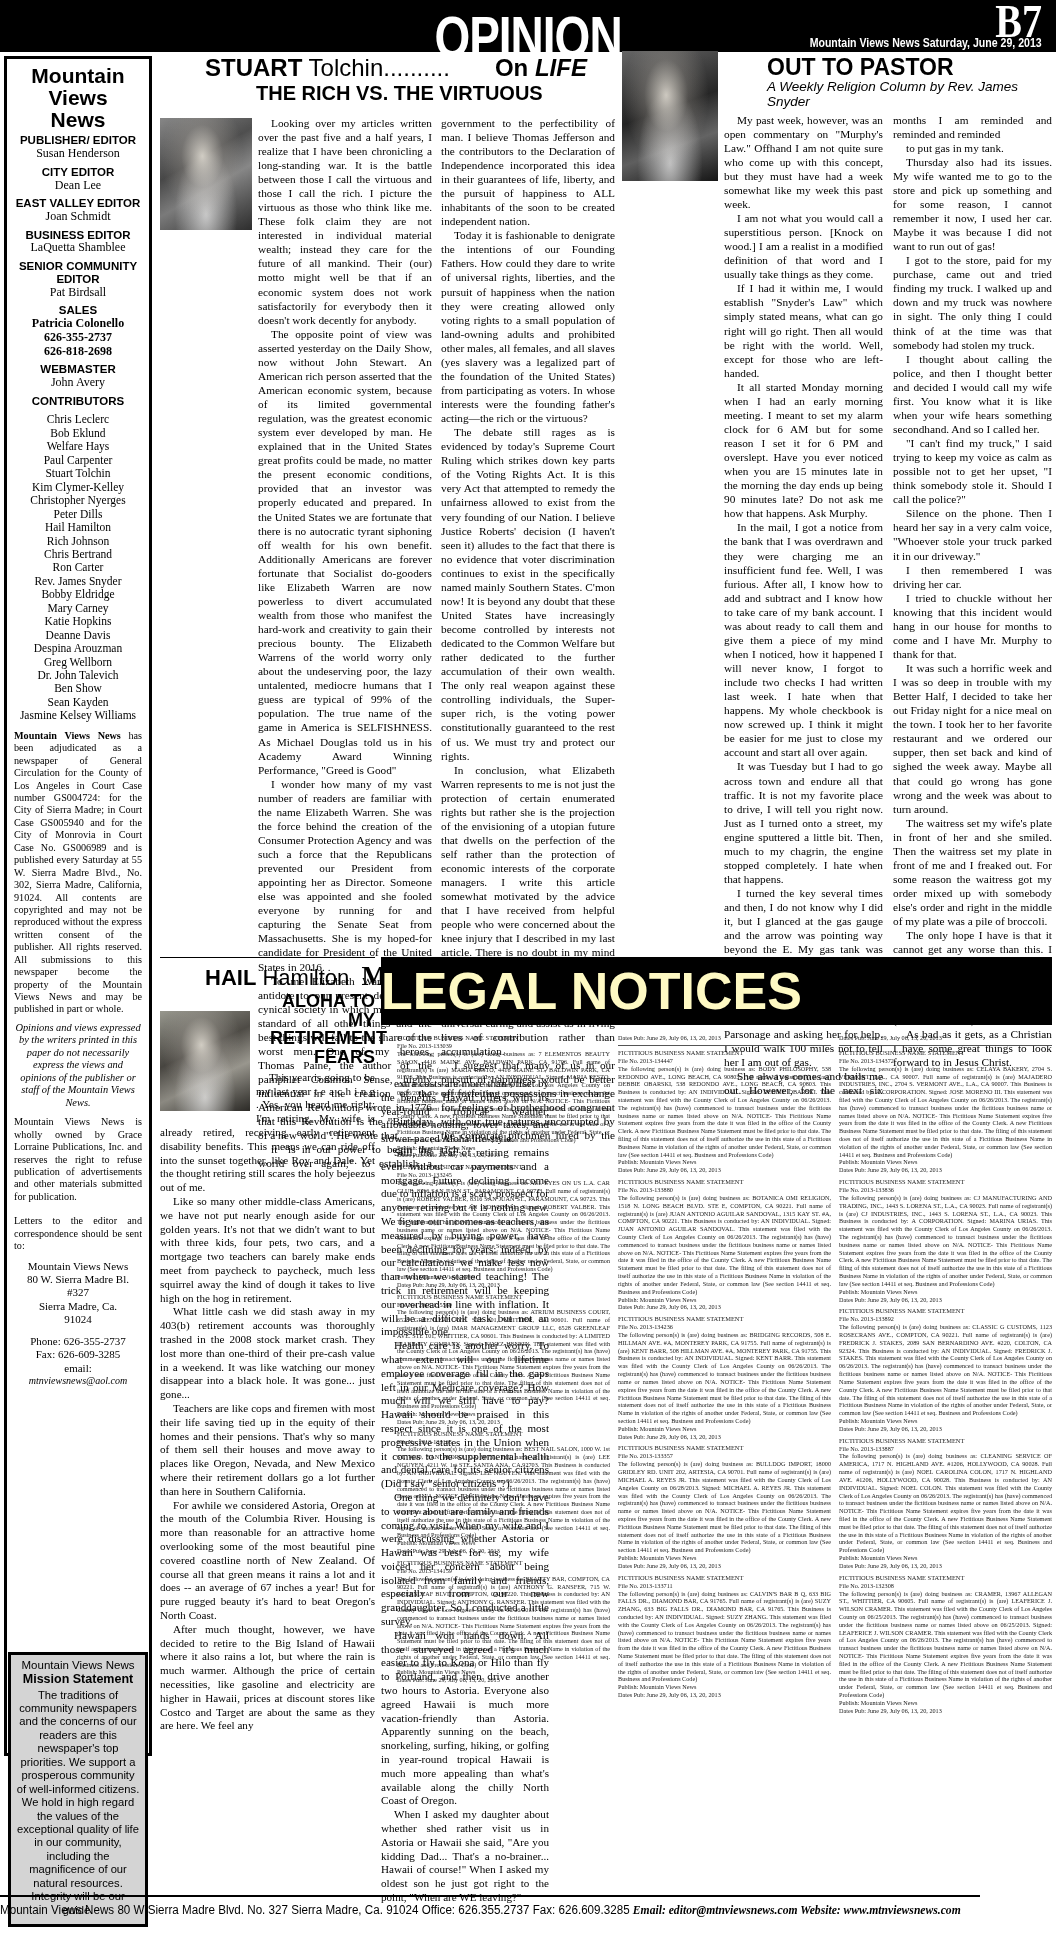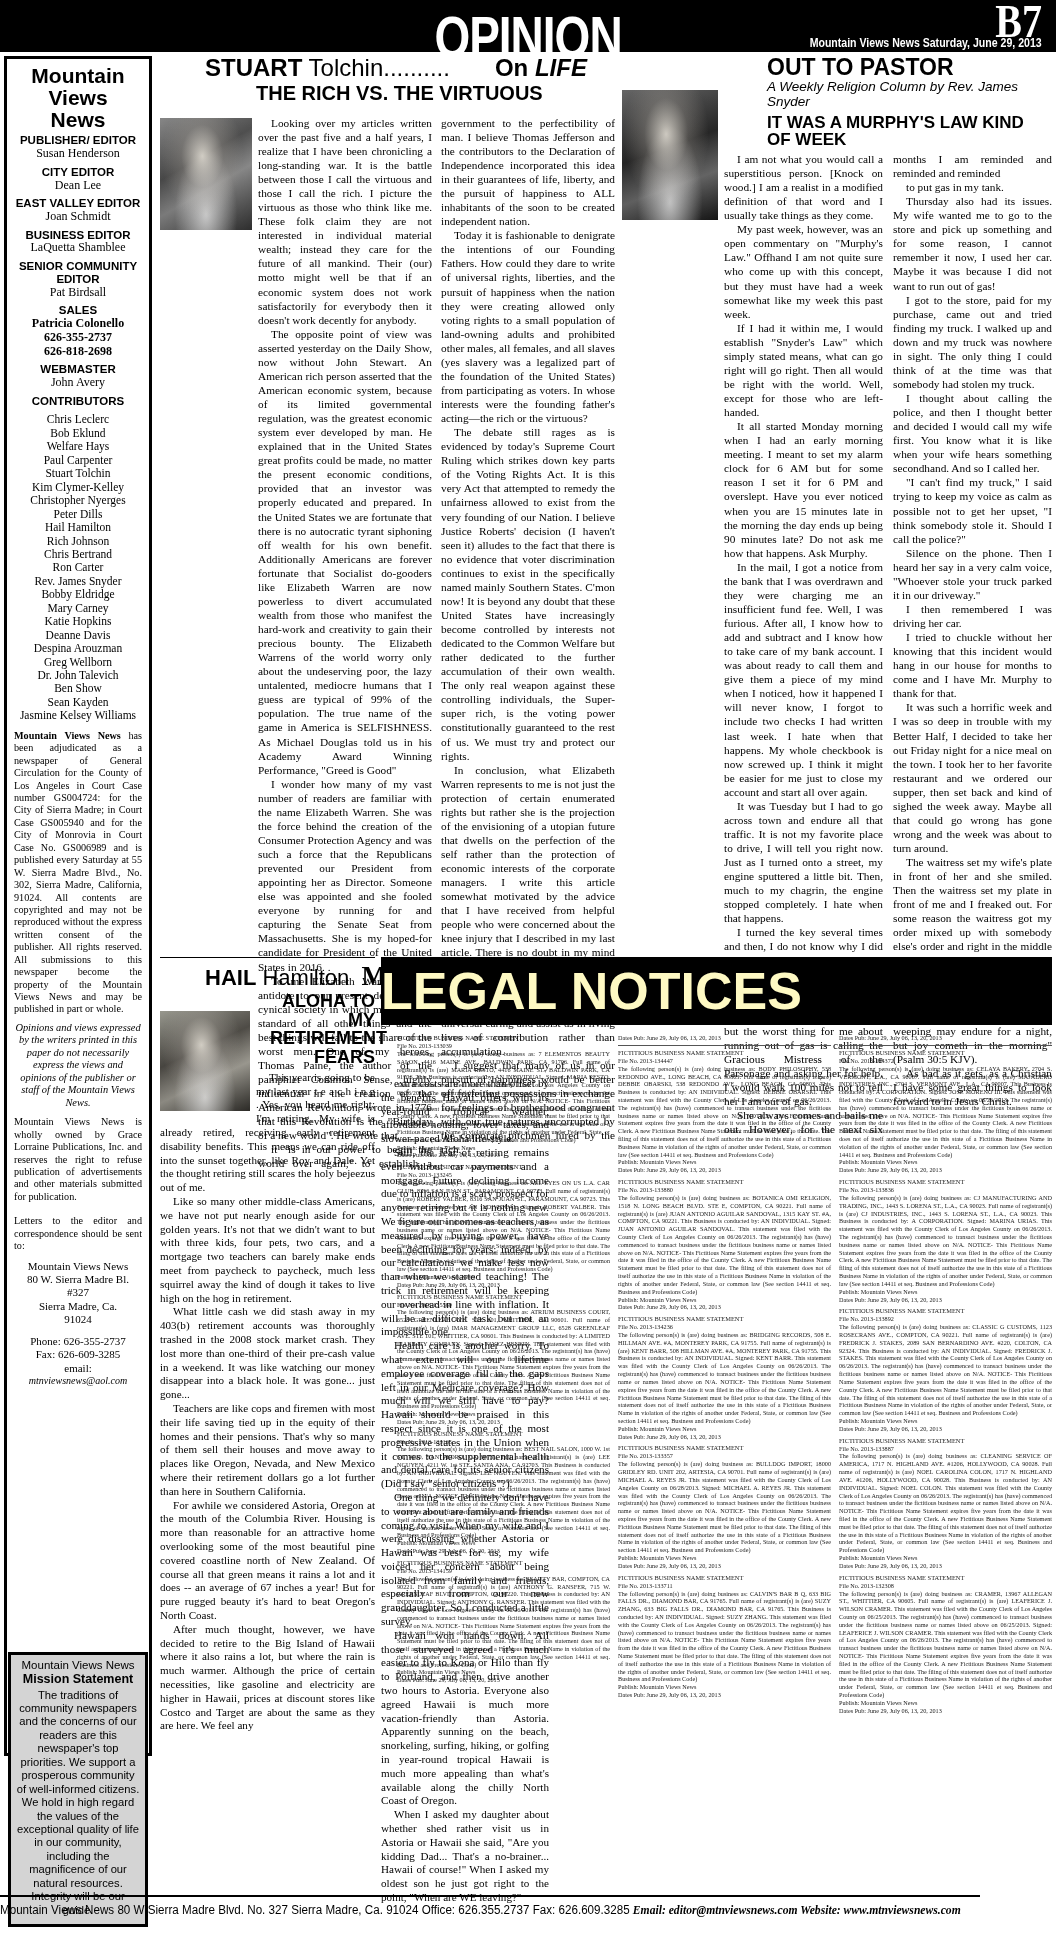--- a/index.html
+++ b/index.html
@@ -328,29 +328,28 @@
             <p>I suggest that many of us in our pursuit of happiness would be better off forfeiting possessions in exchange for feelings of brotherhood congruent with our true natures uncorrupted by the corporate pitchmen hired by the rich.</p>
           </div>
       </div>
     </div>
   </div>
 
   <div style="position:absolute; left:622px; top:4px; width:430px;">
     <div style="padding-left:102px;margin-left:43px;">
       <div class="deck" style="font-size:23px;">OUT TO PASTOR</div>
       <div class="subdeck">A Weekly Religion Column by Rev. James Snyder</div>
-      <div class="deck" style="font-size:17px; margin-top:4px;">IT WAS A MURPHY'S LAW KIND OF WEEK</div>
     </div>
     <div style="position:relative; margin-top:3px;">
       <div class="photo" style="width:96px; height:130px; float:left; margin:-62px 6px 2px 0;
                   background:linear-gradient(160deg,#6b6b6b 0%,#2b2b2b 45%,#7a7a7a 70%,#1d1d1d 100%);"></div>
       <div class="body-txt" style="column-count:2; column-gap:10px;">
         <div id="snyder-c1">
+            <p>My past week, however, was an open commentary on "Murphy's Law."  Offhand I am not quite sure who come up with this concept, but they must have had a week somewhat like my week this past week.</p>
             <p>I am not what you would call a superstitious person.  [Knock on wood.]  I am a realist in a modified definition of that word and I usually take things as they come.</p>
-            <p>My past week, however, was an open commentary on "Murphy's Law."  Offhand I am not quite sure who come up with this concept, but they must have had a week somewhat like my week this past week.</p>
             <p>If I had it within me, I would establish "Snyder's Law" which simply stated means, what can go right will go right.  Then all would be right with the world.  Well, except for those who are left-handed.</p>
             <p>It all started Monday morning when I had an early morning meeting.  I meant to set my alarm clock for 6 AM but for some reason I set it for 6 PM and overslept.  Have you ever noticed when you are 15 minutes late in the morning the day ends up being 90 minutes late?  Do not ask me how that happens.  Ask Murphy.</p>
             <p>In the mail, I got a notice from the bank that I was overdrawn and they were charging me an insufficient fund fee.  Well, I was furious.  After all, I know how to add and subtract and I know how to take care of my bank account.  I was about ready to call them and give them a piece of my mind when I noticed, how it happened I will never know, I forgot to include two checks I had written last week.  I hate when that happens.  My whole checkbook is now screwed up.  I think it might be easier for me just to close my account and start all over again.</p>
             <p>It was Tuesday but I had to go across town and endure all that traffic.  It is not my favorite place to drive, I will tell you right now.  Just as I turned onto a street, my engine sputtered a little bit.  Then, much to my chagrin, the engine stopped completely.  I hate when that happens.</p>
             <p>I turned the key several times and then, I do not know why I did it, but I glanced at the gas gauge and the arrow was pointing way beyond the E.  My gas tank was about as empty as my bank account.  It is bad to run out of gas, but the worst thing for me about running out of gas is calling the Gracious Mistress of the Parsonage and asking her for help.  I would walk 100 miles not to tell her I am out of gas.</p>
             <p>She always comes and bails me out.  However, for the next six months I am reminded and reminded and reminded</p>
           </div>
         <div id="snyder-c2">
             <p>to put gas in my tank.</p>
             <p>Thursday also had its issues. My wife wanted me to go to the store and pick up something and for some reason, I cannot remember it now, I used her car.  Maybe it was because I did not want to run out of gas!</p>

